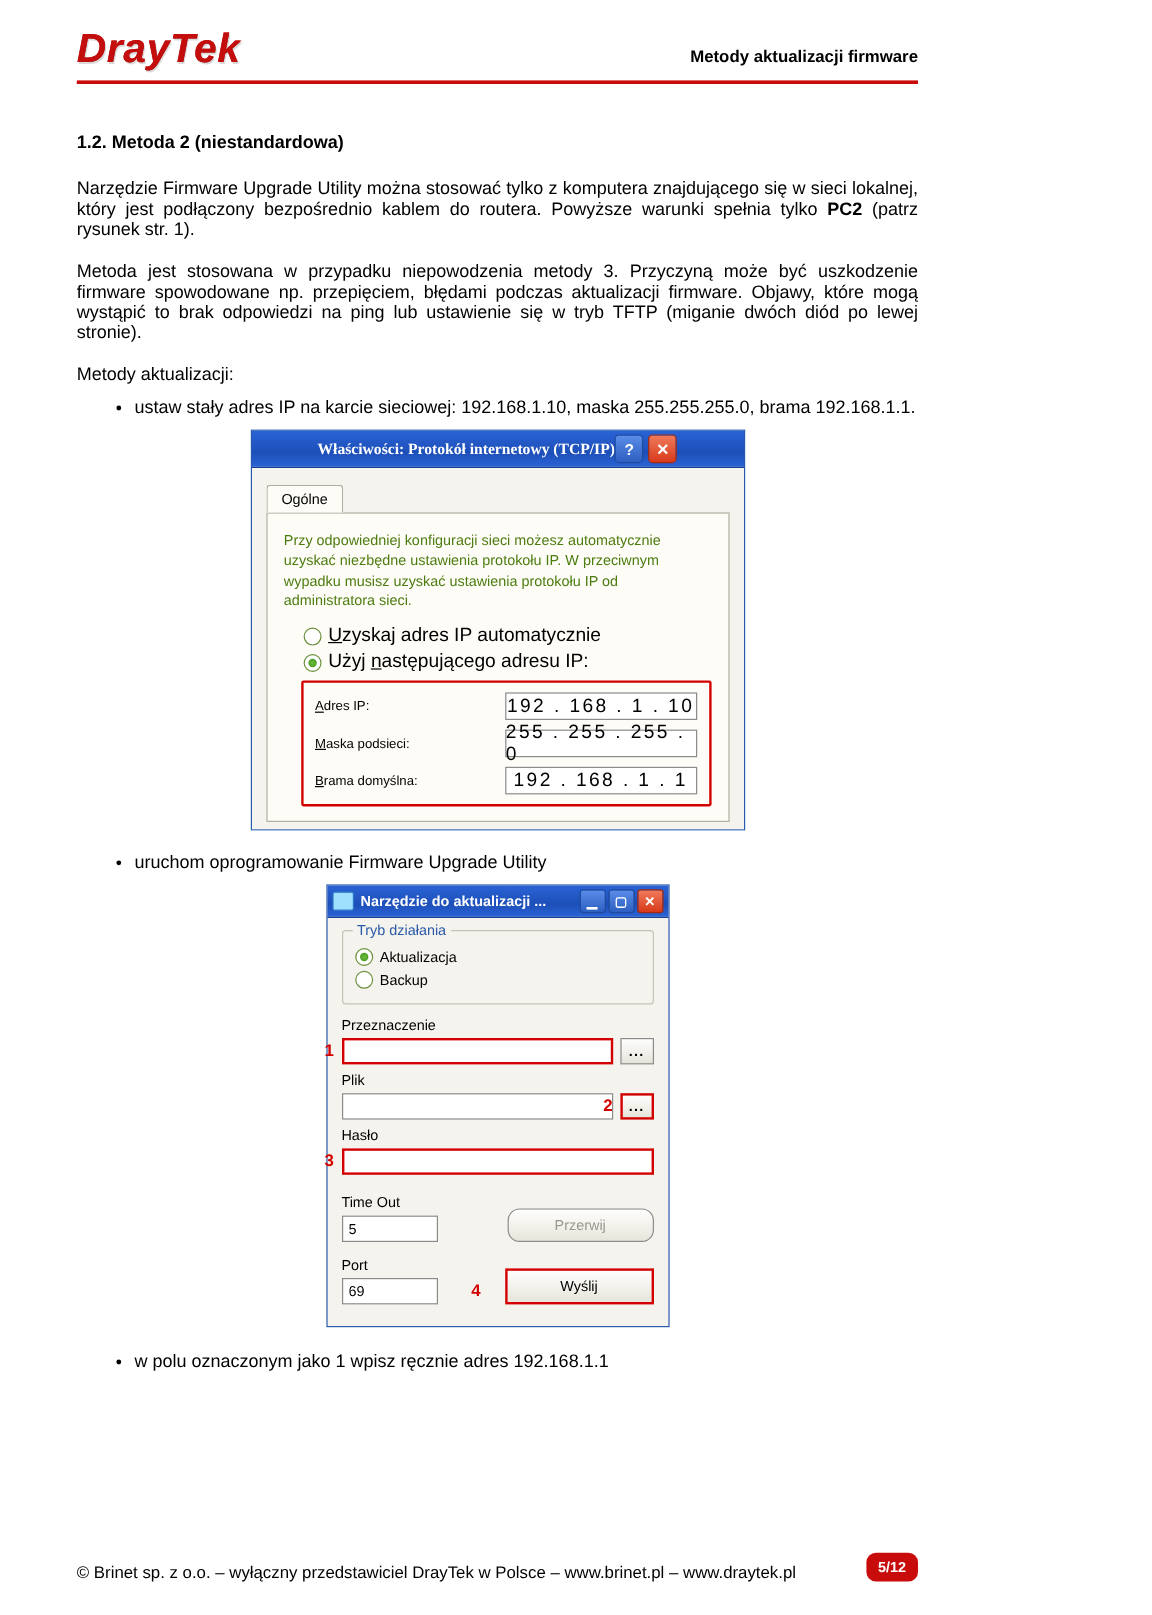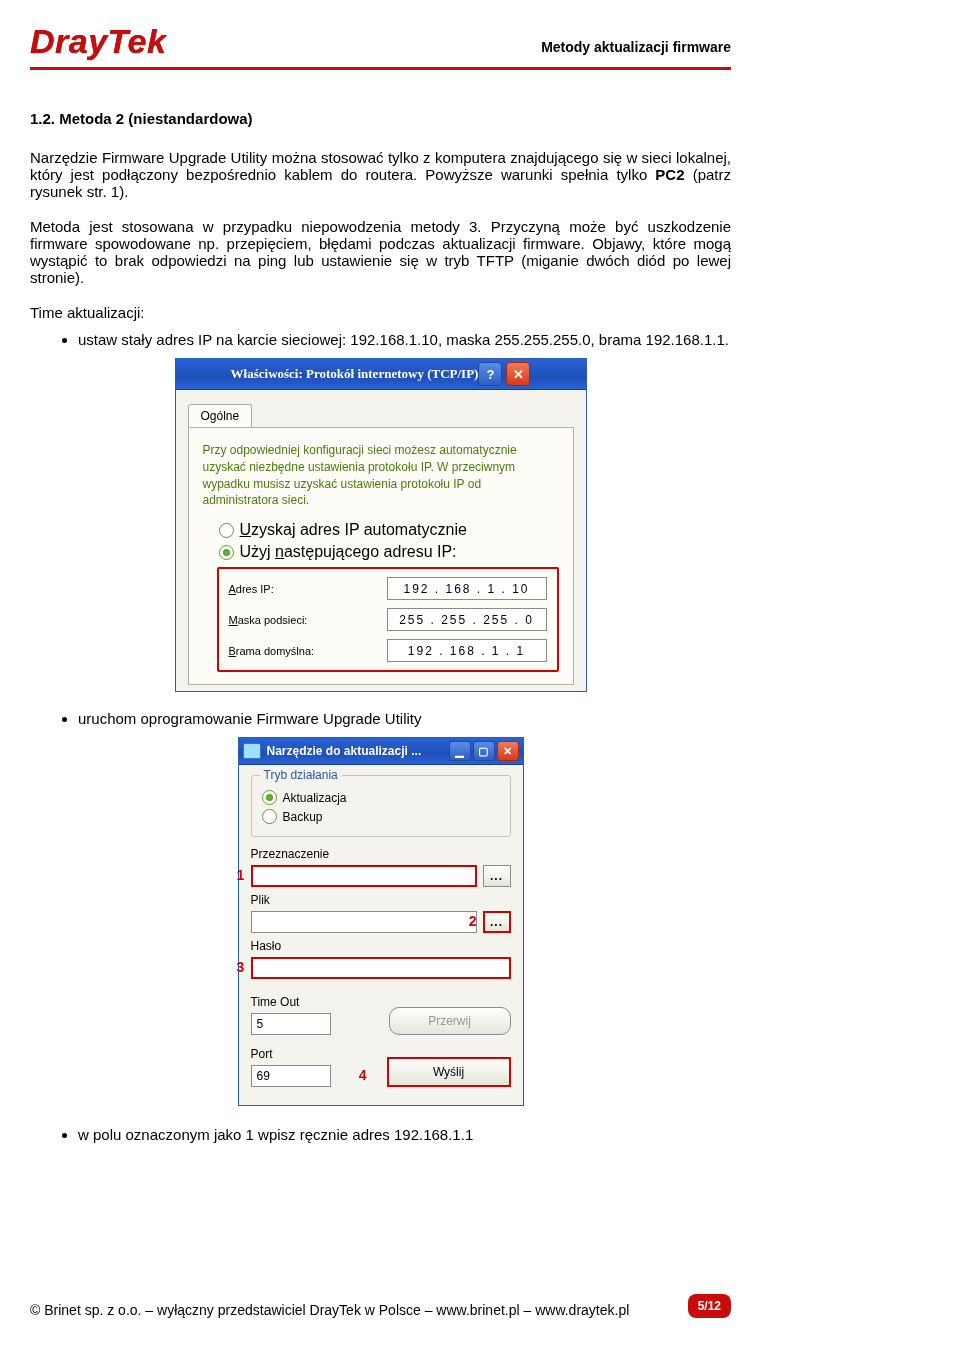--- a/index.html
+++ b/index.html
@@ -13,20 +13,21 @@
     background: #fff;
     position: relative;
     box-sizing: border-box;
   }
   .page {
     position: relative;
     width: 761px;
     height: 1346px;
     padding: 22px 30px 0 30px;
     box-sizing: border-box;
+    margin-left: 34px;
   }
   .header {
     display: flex;
     justify-content: space-between;
     align-items: flex-end;
     border-bottom: 3px solid #c80c0c;
     padding-bottom: 6px;
   }
   .logo {
     font-size: 34px;
@@ -124,21 +125,21 @@
     row-gap: 8px;
     column-gap: 14px;
     align-items: center;
     background:#fdfcf7;
   }
   .ip-grid .lbl { font-size:11px; }
   .ip-grid .lbl u { text-decoration: underline; }
   .ip-field {
     border:1px solid #8b8b8b; background:#fff; height:21px;
     display:flex; align-items:center; justify-content:center;
-    font-size:12px; letter-spacing:2px;
+    font-size:16px; letter-spacing:2px;
     font-family: Tahoma, Arial, sans-serif;
   }
 
   
   .fw-window {
     width: 284px;
     margin: 6px auto 20px auto;
     border: 1px solid #2a5db0;
     background: #f4f3ee;
     font-family: Tahoma, Arial, sans-serif;
@@ -227,21 +228,21 @@
 
   <div class="content">
     <h2 class="section">1.2. Metoda 2 (niestandardowa)</h2>
 
     <p>
       <span>Narzędzie Firmware Upgrade Utility można stosować tylko z komputera znajdującego się w sieci lokalnej, który jest podłączony bezpośrednio kablem do routera. Powyższe warunki spełnia tylko </span><b>PC2</b><span> (patrz rysunek str. 1).</span>
     </p>
 
     <p>Metoda jest stosowana w przypadku niepowodzenia metody 3. Przyczyną może być uszkodzenie firmware spowodowane np. przepięciem, błędami podczas aktualizacji firmware. Objawy, które mogą wystąpić to brak odpowiedzi na ping lub ustawienie się w tryb TFTP (miganie dwóch diód po lewej stronie).</p>
 
-    <p style="margin-bottom:10px;">Time aktualizacji:</p>
+    <p style="margin-bottom:10px;">Metody aktualizacji:</p>
 
     <ul class="steps">
       <li>ustaw stały adres IP na karcie sieciowej: 192.168.1.10, maska 255.255.255.0, brama 192.168.1.1.</li>
     </ul>
 
     <div class="tcpip-window figure">
       <div class="titlebar-xp">
         <div class="title">Właściwości: Protokół internetowy (TCP/IP)</div>
         <div class="win-btns">
           <div class="win-btn help">?</div>

